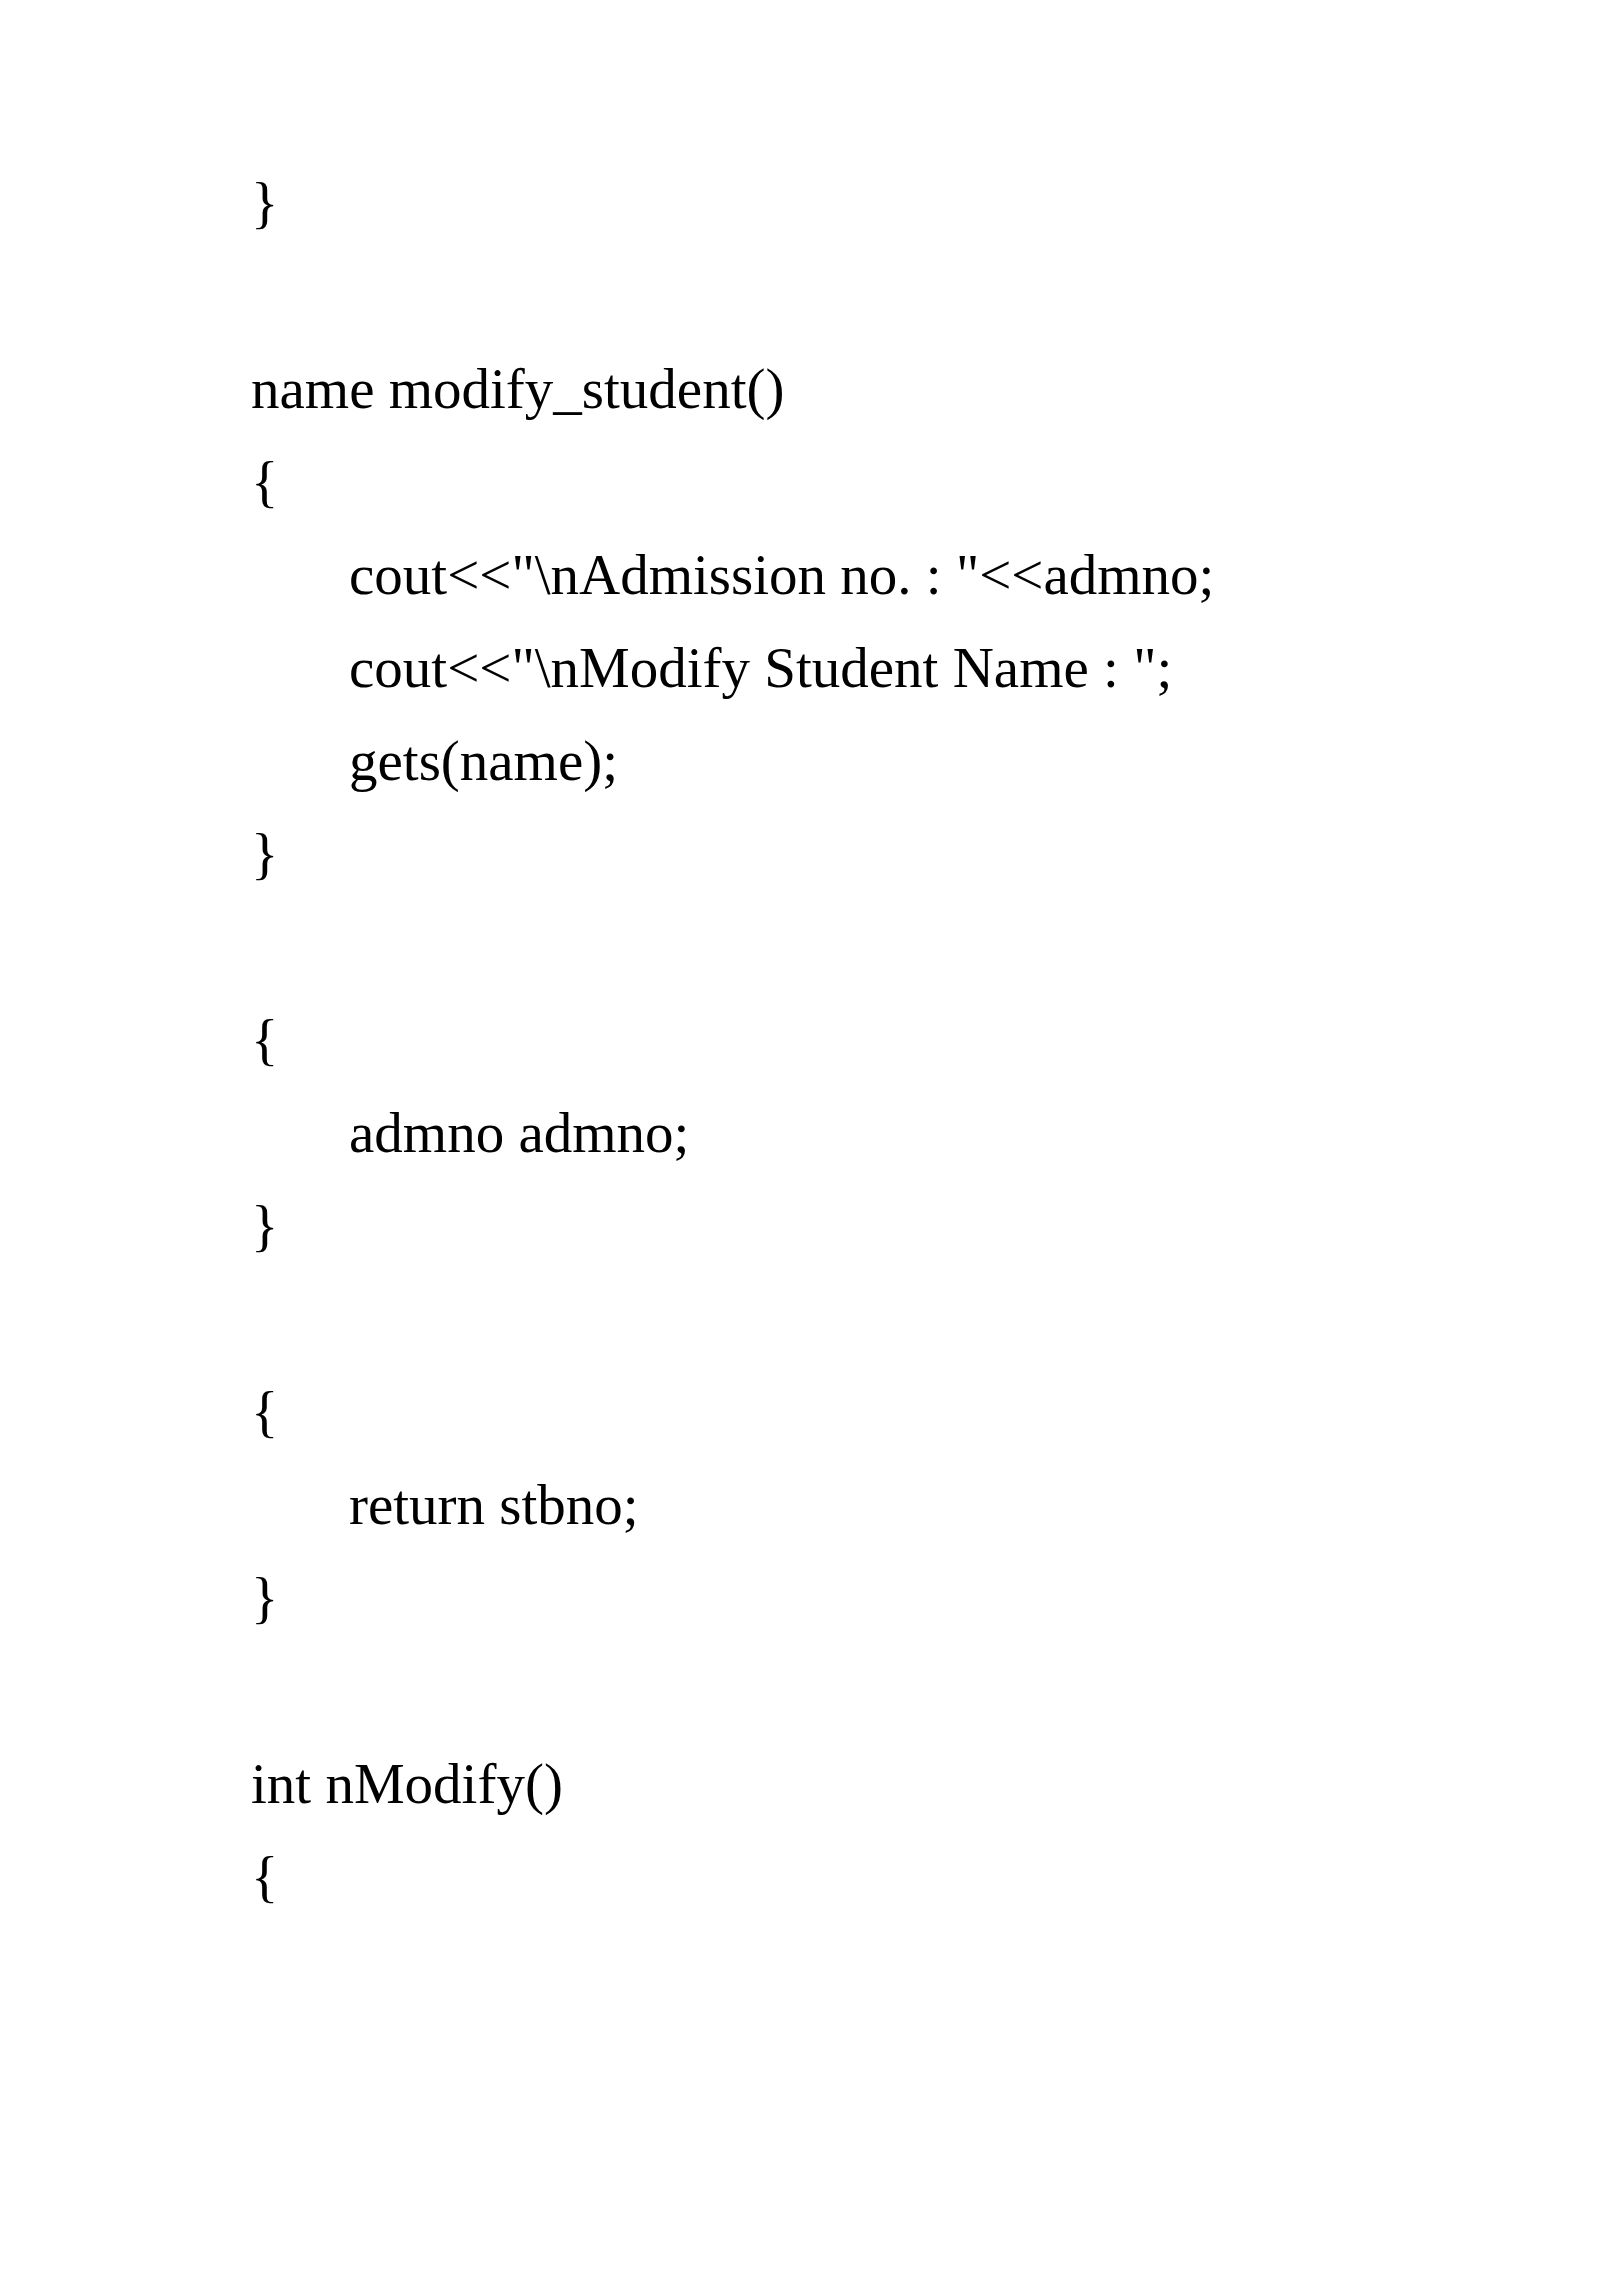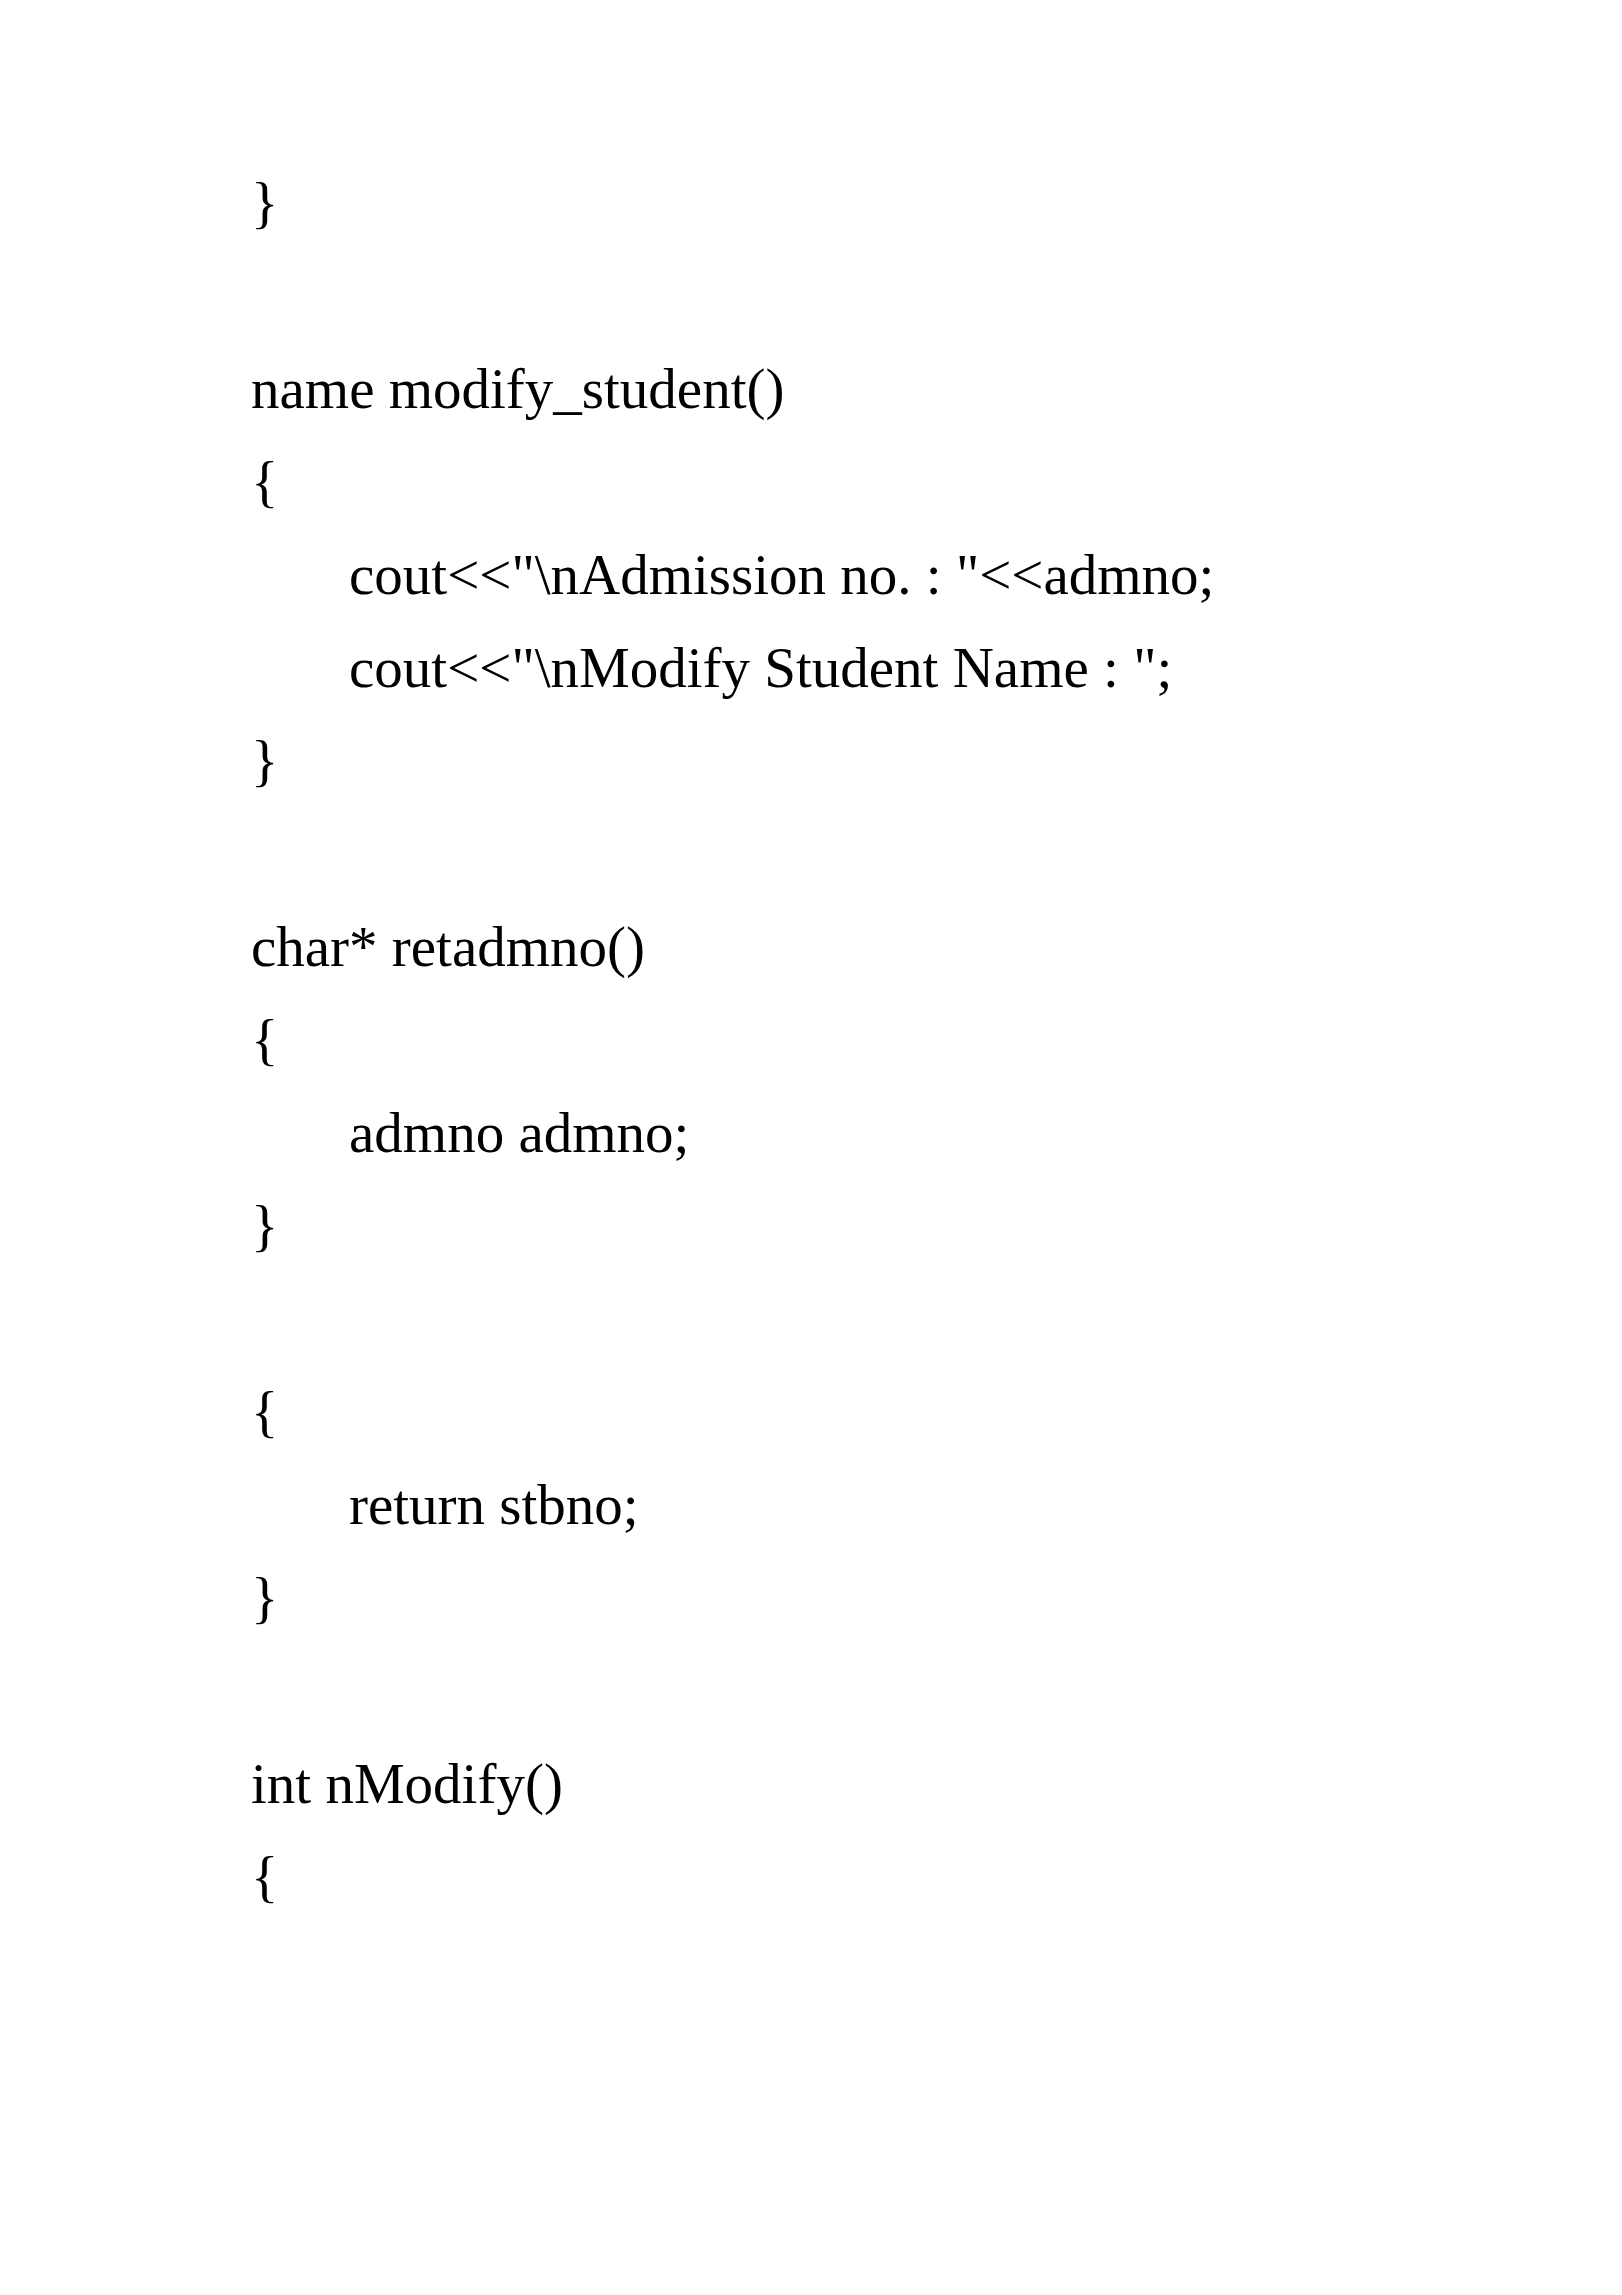--- a/index.html
+++ b/index.html
@@ -39,23 +39,23 @@
 <body>
 
 <div class="page">
   <div class="code">
       <div class="line">}</div>
       <div class="line">&nbsp;</div>
       <div class="line">name modify_student()</div>
       <div class="line">{</div>
       <div class="line indented">cout&lt;&lt;"\nAdmission no. : "&lt;&lt;admno;</div>
       <div class="line indented">cout&lt;&lt;"\nModify Student Name : ";</div>
+      <div class="line indented">gets(name);</div>
       <div class="line">}</div>
       <div class="line">&nbsp;</div>
-      <div class="line">char* retadmno()</div>
       <div class="line">{</div>
       <div class="line indented">admno admno;</div>
       <div class="line">}</div>
       <div class="line">&nbsp;</div>
       <div class="line">{</div>
       <div class="line indented">return stbno;</div>
       <div class="line">}</div>
       <div class="line">&nbsp;</div>
       <div class="line">int nModify()</div>
       <div class="line">{</div>

